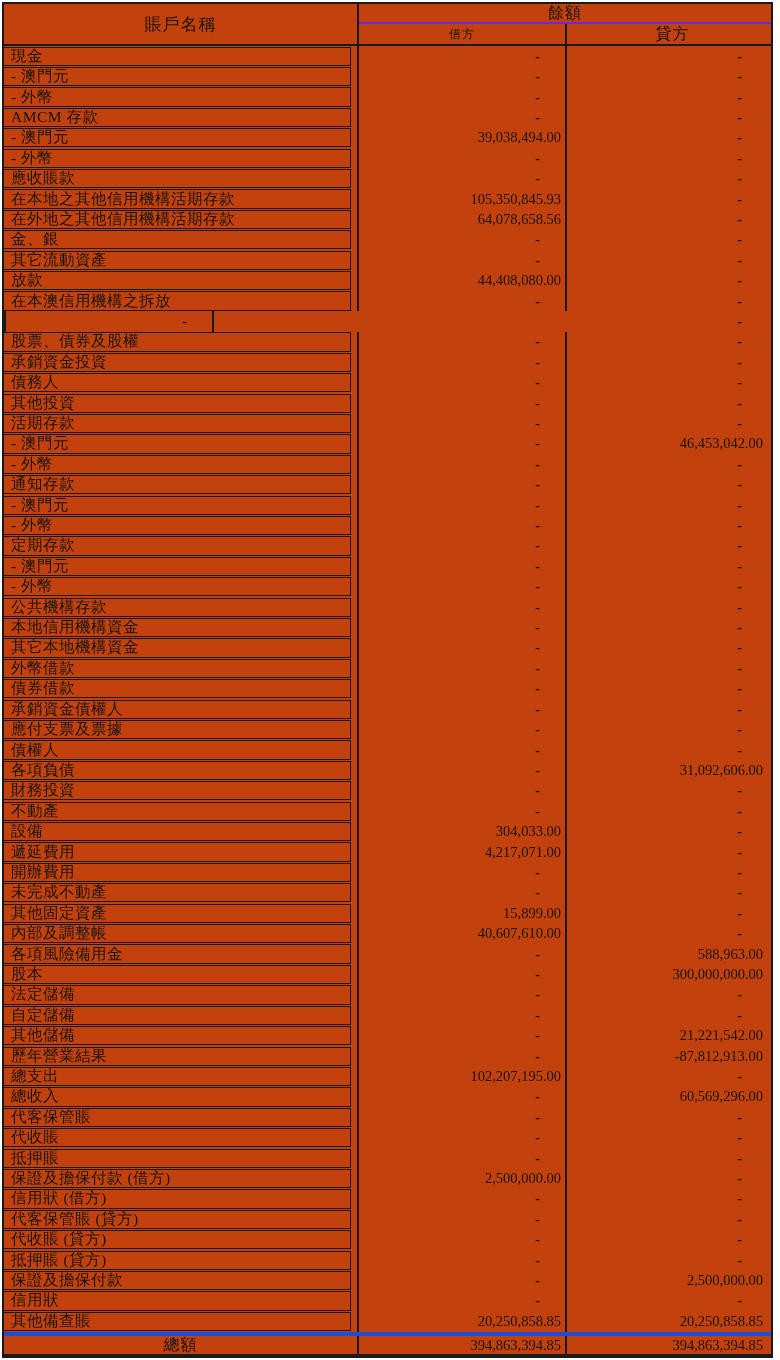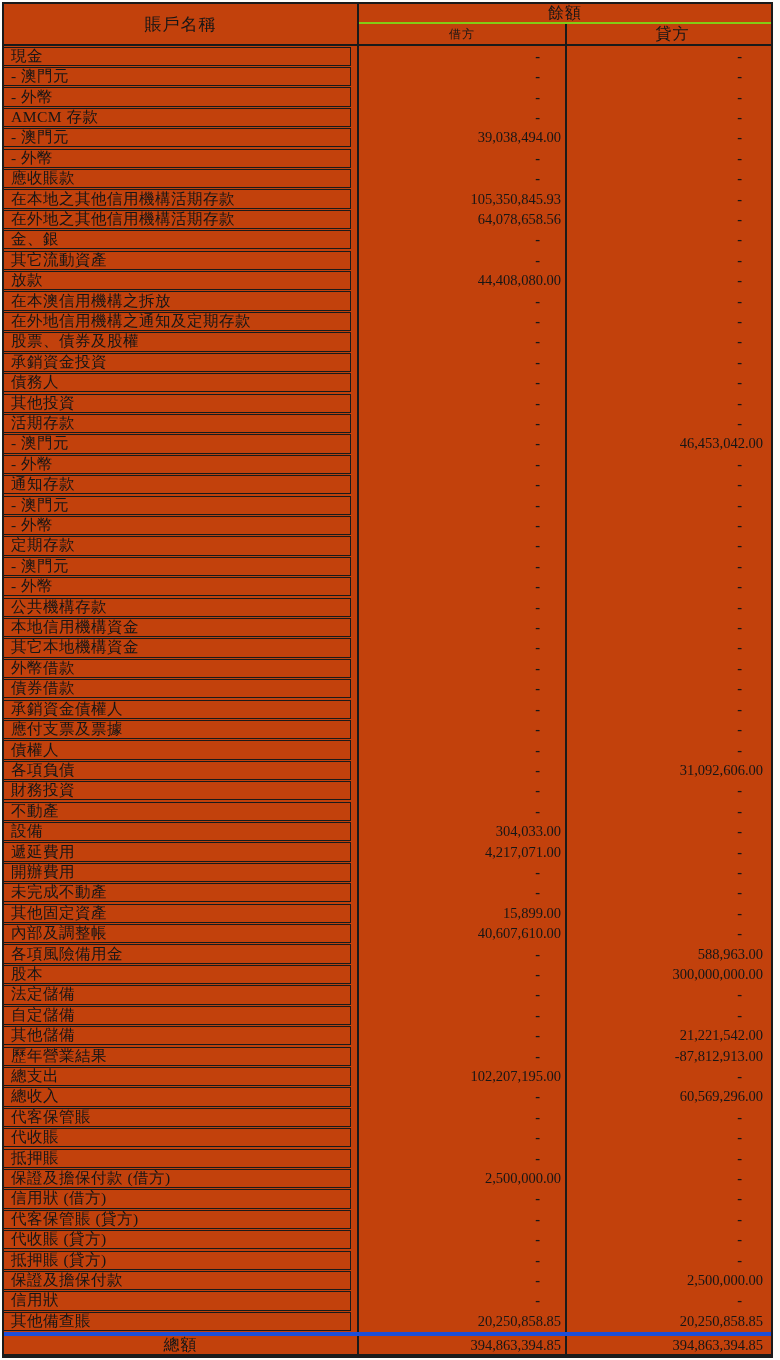--- a/index.html
+++ b/index.html
@@ -19,21 +19,21 @@
     padding-bottom: 2px; 
   }
   
   .hdr { display: flex; height: 42px; border-bottom: 2px solid #1a1a1a; flex: none; }
   .hdr-name {
     width: 353px; display: flex; align-items: center; justify-content: center;
     font-size: 17px; letter-spacing: 1px;
   }
   .hdr-right { flex: 1; display: flex; flex-direction: column; border-left: 2px solid #1a1a1a; }
   .hdr-balance {
-    height: 20px; border-bottom: 2px solid #84cc16;
+    height: 20px; border-bottom: 2px solid #6d28d9;
     display: flex; align-items: center; justify-content: center;
     font-size: 16px; letter-spacing: 1px;
   }
   .hdr-cols { flex: 1; display: flex; }
   .hdr-debit {
     width: 208px; border-right: 2px solid #1a1a1a;
     display: flex; align-items: center; justify-content: center;
     font-size: 12px; letter-spacing: 1px;
   }
   .hdr-credit {
@@ -247,23 +247,20 @@
         </div>
         <div class="debit-col">
           <span class="dash-val">-</span>
         </div>
         <div class="credit-col">
           <span class="dash-val">-</span>
         </div>
       </div>
 
       <div class="row">
-        <div class="name-col">
-          <div class="name-box">在外地信用機構之通知及定期存款</div>
-        </div>
         <div class="debit-col">
           <span class="dash-val">-</span>
         </div>
         <div class="credit-col">
           <span class="dash-val">-</span>
         </div>
       </div>
 
       <div class="row">
         <div class="name-col">

